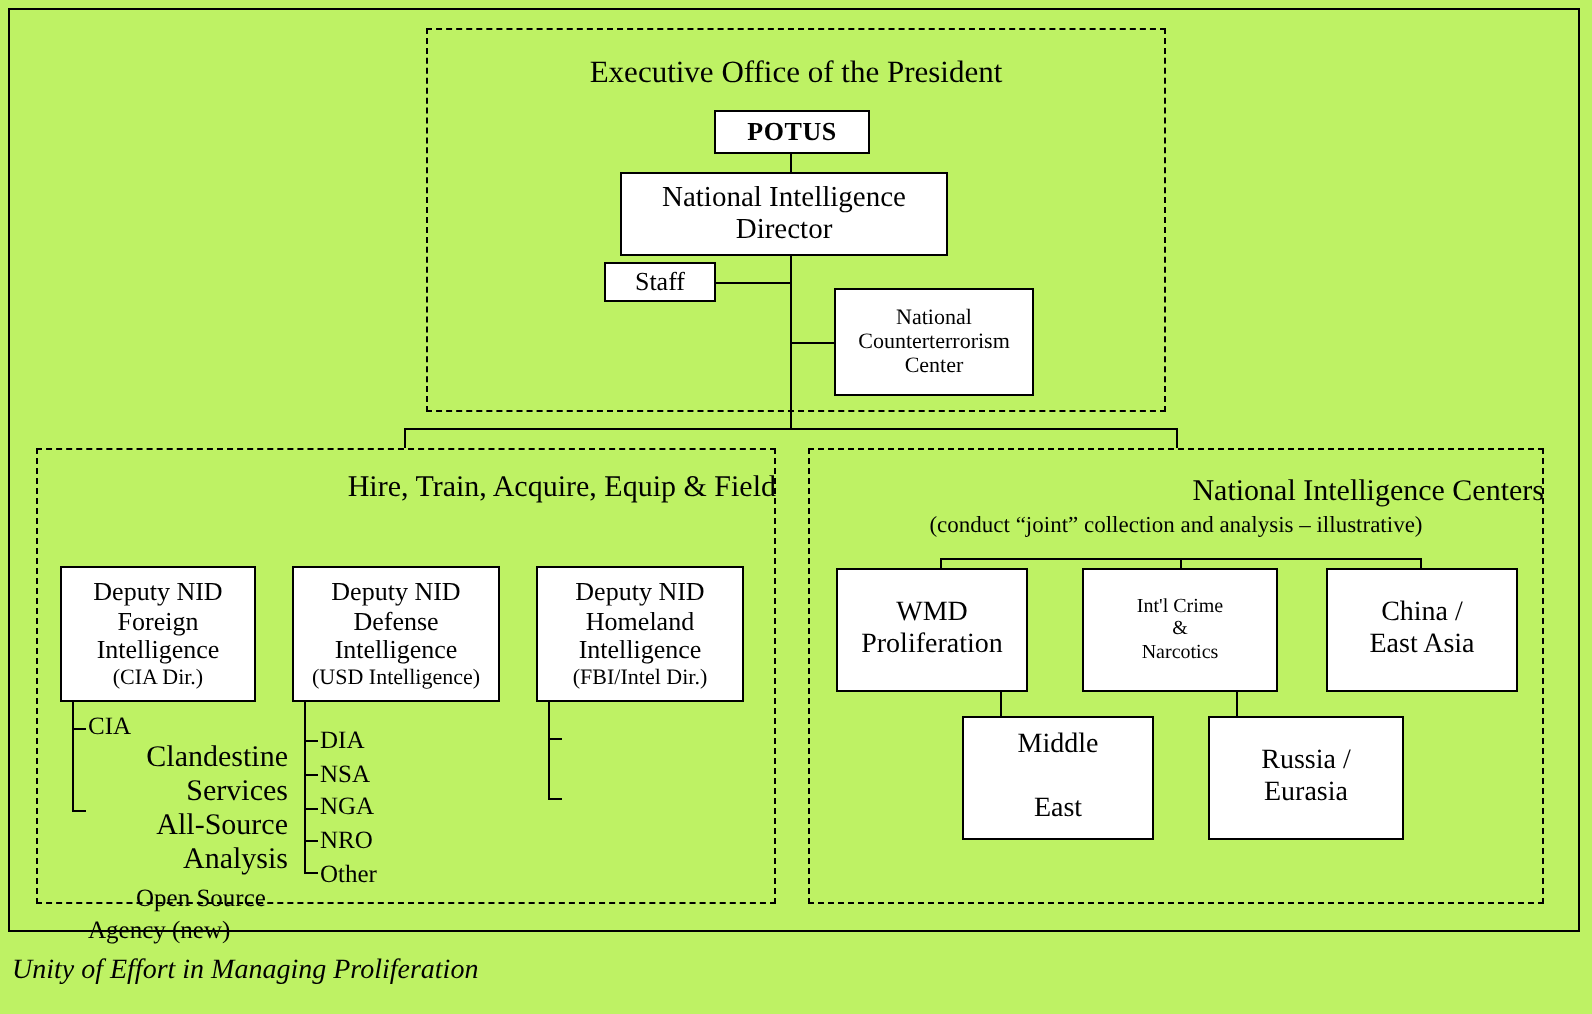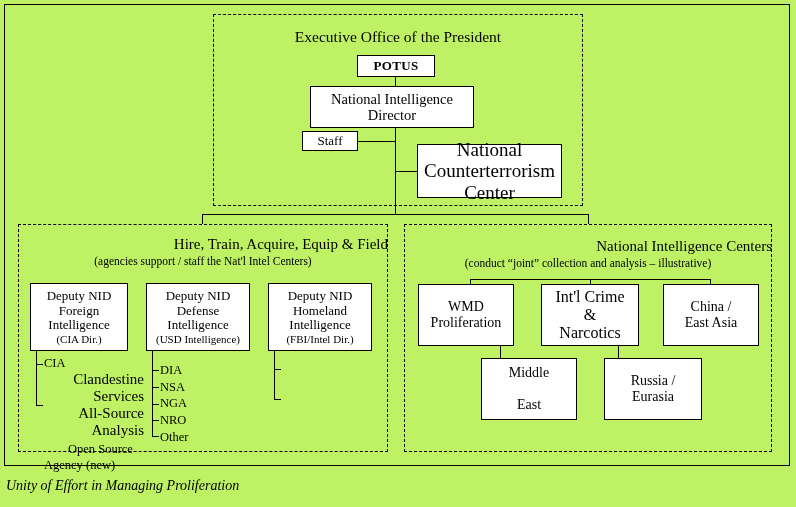--- a/index.html
+++ b/index.html
@@ -116,35 +116,34 @@
     <span class="box-line">Director</span>
   </div>
 
   <div class="line v-line" style="left:395px; top:128px; height:86px;"></div>
 
   <div class="solid-box" style="left:302px; top:131px; width:56px; height:20px; font-size:13px;">
     <span class="box-line">Staff</span>
   </div>
   <div class="line h-line" style="left:358px; top:141px; width:37px;"></div>
 
-  <div class="solid-box" style="left:417px; top:144px; width:145px; height:54px; font-size:19px;">
+  <div class="solid-box" style="left:417px; top:144px; width:100px; height:54px; font-size:11px;">
     <span class="box-line">National</span>
     <span class="box-line">Counterterrorism</span>
     <span class="box-line">Center</span>
   </div>
   <div class="line h-line" style="left:395px; top:171px; width:22px;"></div>
 
   <div class="line h-line" style="left:202px; top:214px; width:386px;"></div>
   <div class="line v-line" style="left:202px; top:214px; height:10px;"></div>
   <div class="line v-line" style="left:588px; top:214px; height:10px;"></div>
 
   <div class="dashed-box" style="left:18px; top:224px; width:370px; height:228px;"></div>
 
   <div class="section-title" style="left:18px; top:236px; width:370px;">Hire, Train, Acquire, Equip &amp; Field</div>
-  <div class="section-sub" style="left:18px; top:255px; width:370px;">(agencies support / staff the Nat'l Intel Centers)</div>
 
   <div class="solid-box" style="left:30px; top:283px; width:98px; height:68px; font-size:13px;">
     <span class="box-line">Deputy NID</span>
     <span class="box-line">Foreign</span>
     <span class="box-line">Intelligence</span>
     <span class="box-line box-sm">(CIA Dir.)</span>
   </div>
 
   <div class="line v-line" style="left:36px; top:351px; height:54px;"></div>
   <div class="line h-line" style="left:36px; top:364px; width:7px;"></div>
@@ -198,21 +197,21 @@
   <div class="line h-line" style="left:470px; top:279px; width:240px;"></div>
   <div class="line v-line" style="left:470px; top:279px; height:5px;"></div>
   <div class="line v-line" style="left:590px; top:279px; height:5px;"></div>
   <div class="line v-line" style="left:710px; top:279px; height:5px;"></div>
 
   <div class="solid-box" style="left:418px; top:284px; width:96px; height:62px; font-size:14px;">
     <span class="box-line">WMD</span>
     <span class="box-line">Proliferation</span>
   </div>
 
-  <div class="solid-box" style="left:541px; top:284px; width:98px; height:62px; font-size:16px;">
+  <div class="solid-box" style="left:541px; top:284px; width:98px; height:62px; font-size:10px;">
     <span class="box-line">Int'l Crime</span>
     <span class="box-line">&amp;</span>
     <span class="box-line">Narcotics</span>
   </div>
 
   <div class="solid-box" style="left:663px; top:284px; width:96px; height:62px; font-size:14px;">
     <span class="box-line">China /</span>
     <span class="box-line">East Asia</span>
   </div>
 

